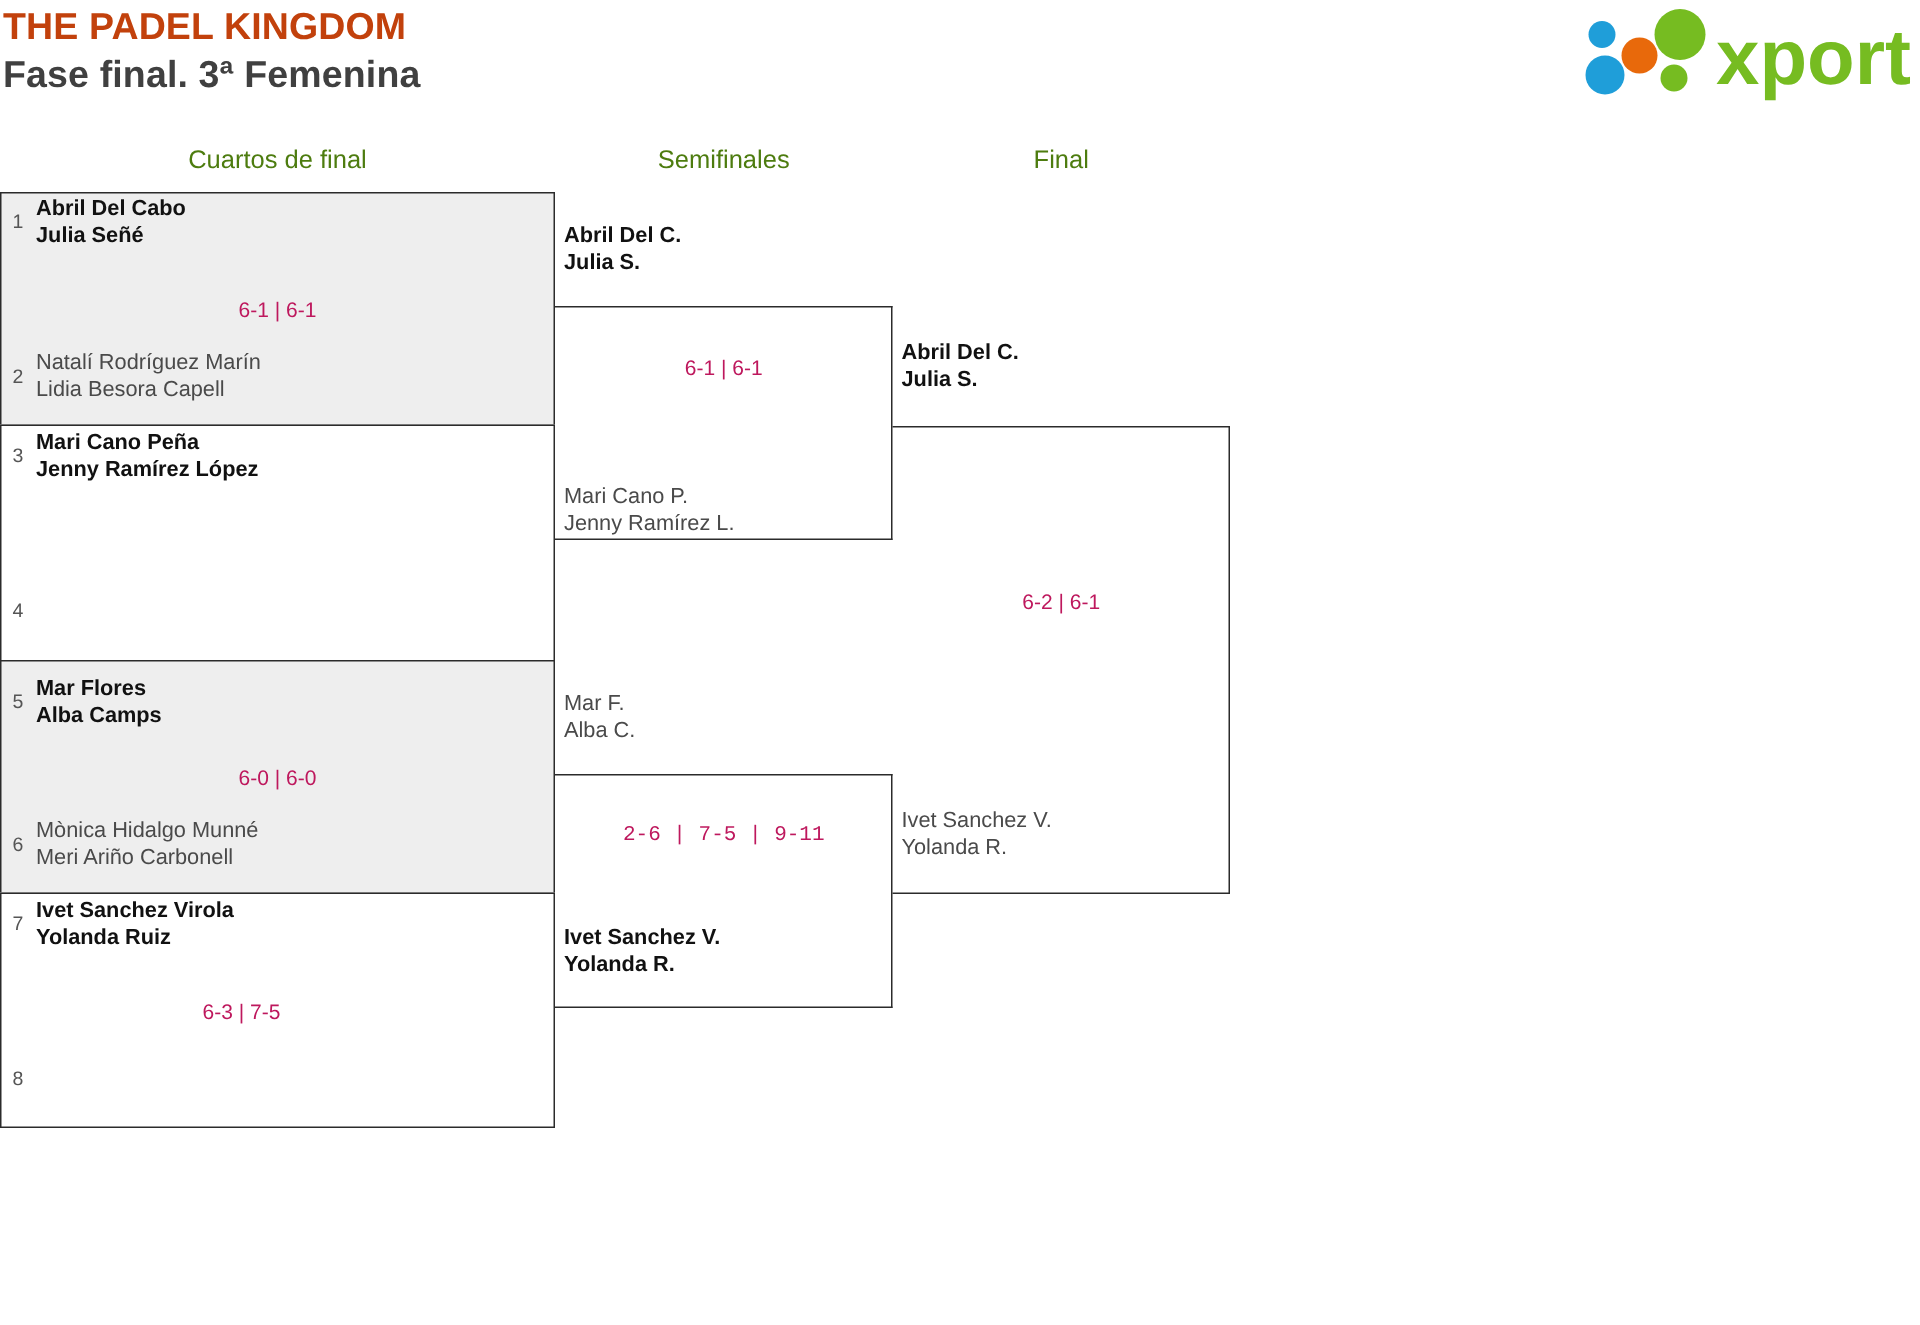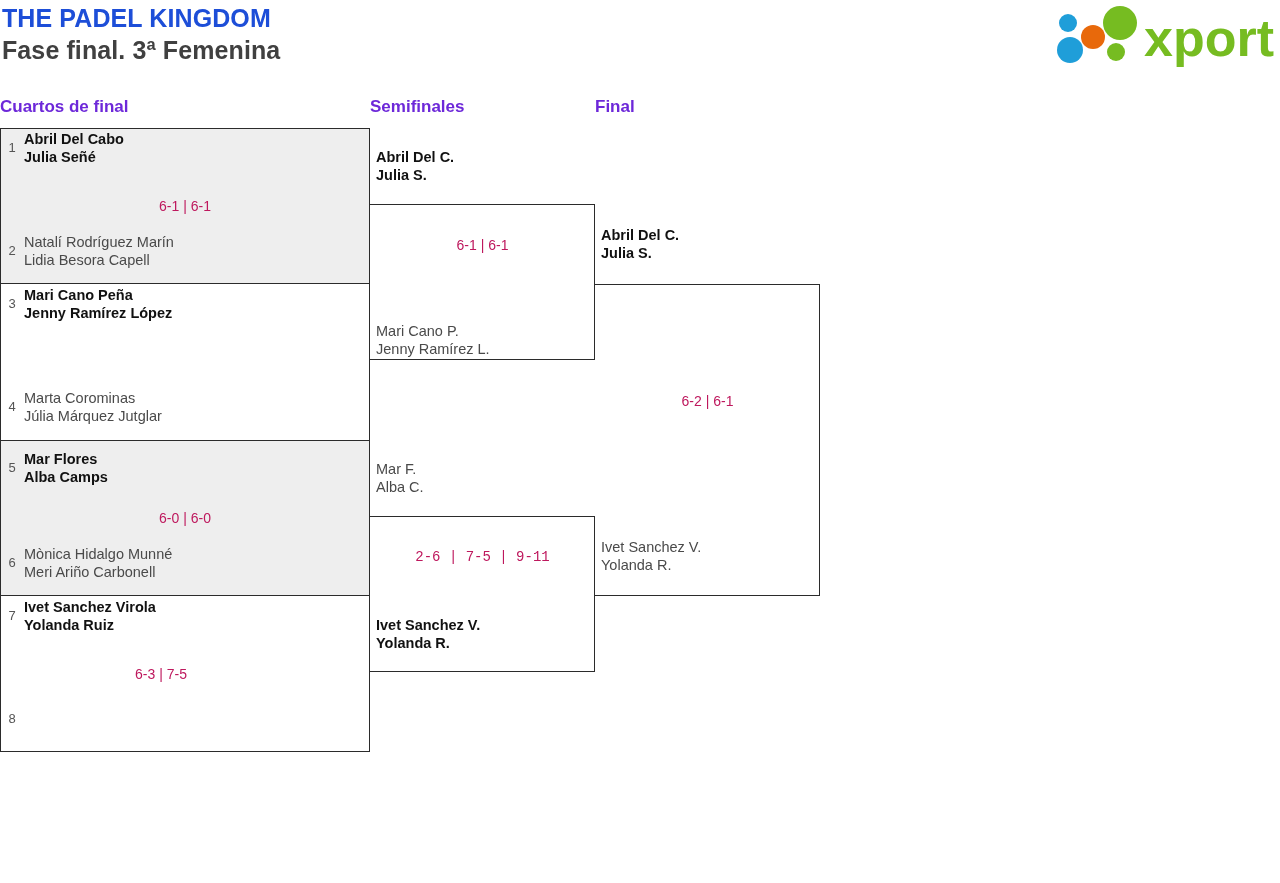--- a/index.html
+++ b/index.html
@@ -24,21 +24,21 @@
   }
   .title-block {
     position: absolute;
     left: 2px; top: 2px;
   }
   .title-line1 {
     font-size: 25px;
     font-weight: 700;
     line-height: 32px;
     letter-spacing: 0.1px;
-    color: #1d4ed8;
+    color: #c2410c;
     white-space: nowrap;
   }
   .title-line2 {
     font-size: 25px;
     font-weight: 700;
     line-height: 32px;
     letter-spacing: 0.1px;
     color: #404040;
     white-space: nowrap;
   }
@@ -46,22 +46,23 @@
   .logo {
     position: absolute;
     right: 6px; top: 6px;
     width: 226px; height: 62px;
   }
 
   
   .col-head {
     position: absolute;
     font-size: 17px;
-    font-weight: 700;
-    color: #6d28d9;
+    font-weight: 400;
+    color: #4d7c0f;
+    text-align: center;
     top: 97px;
     line-height: 20px;
     white-space: nowrap;
   }
   .col-head.qf    { left: 0px;   width: 370px; }
   .col-head.sf    { left: 370px; width: 225px; }
   .col-head.final { left: 595px; width: 225px; }
 
   
   .bracket {
@@ -189,24 +190,20 @@
 
   <div class="team winner" style="left:0px; top:286px; width:360px;">
     <div class="seed">3</div>
     <div class="names">
       <div class="p">Mari Cano Peña</div>
       <div class="p">Jenny Ramírez López</div>
     </div>
   </div>
   <div class="team loser" style="left:0px; top:389px; width:360px;">
     <div class="seed">4</div>
-    <div class="names">
-      <div class="p">Marta Corominas</div>
-      <div class="p">Júlia Márquez Jutglar</div>
-    </div>
   </div>
 
   <div class="team winner" style="left:0px; top:450px; width:360px;">
     <div class="seed">5</div>
     <div class="names">
       <div class="p">Mar Flores</div>
       <div class="p">Alba Camps</div>
     </div>
   </div>
   <div class="score" style="left:0px; top:509px; width:370px;">6-0 | 6-0</div>

